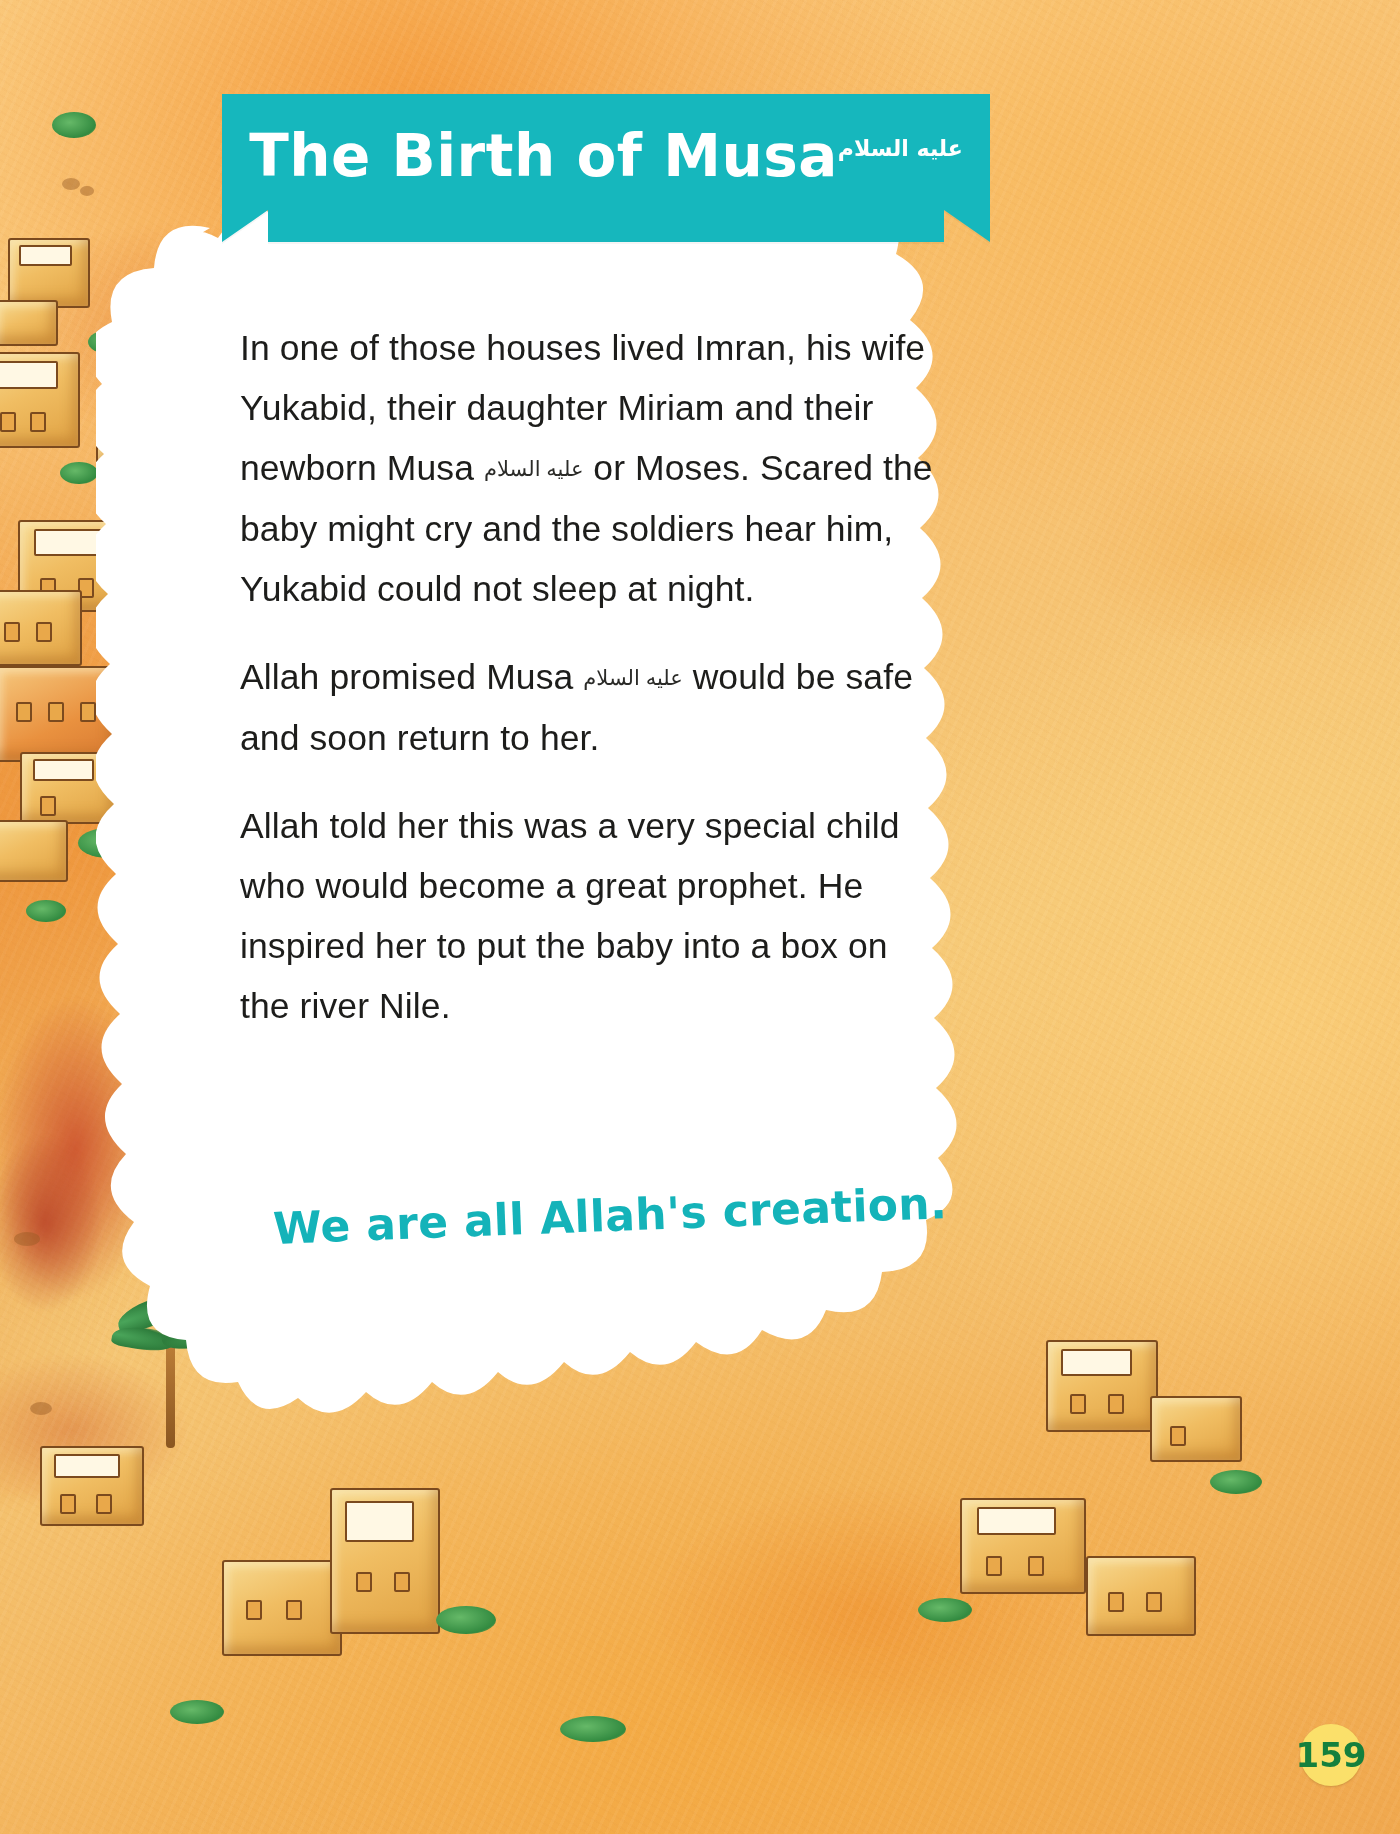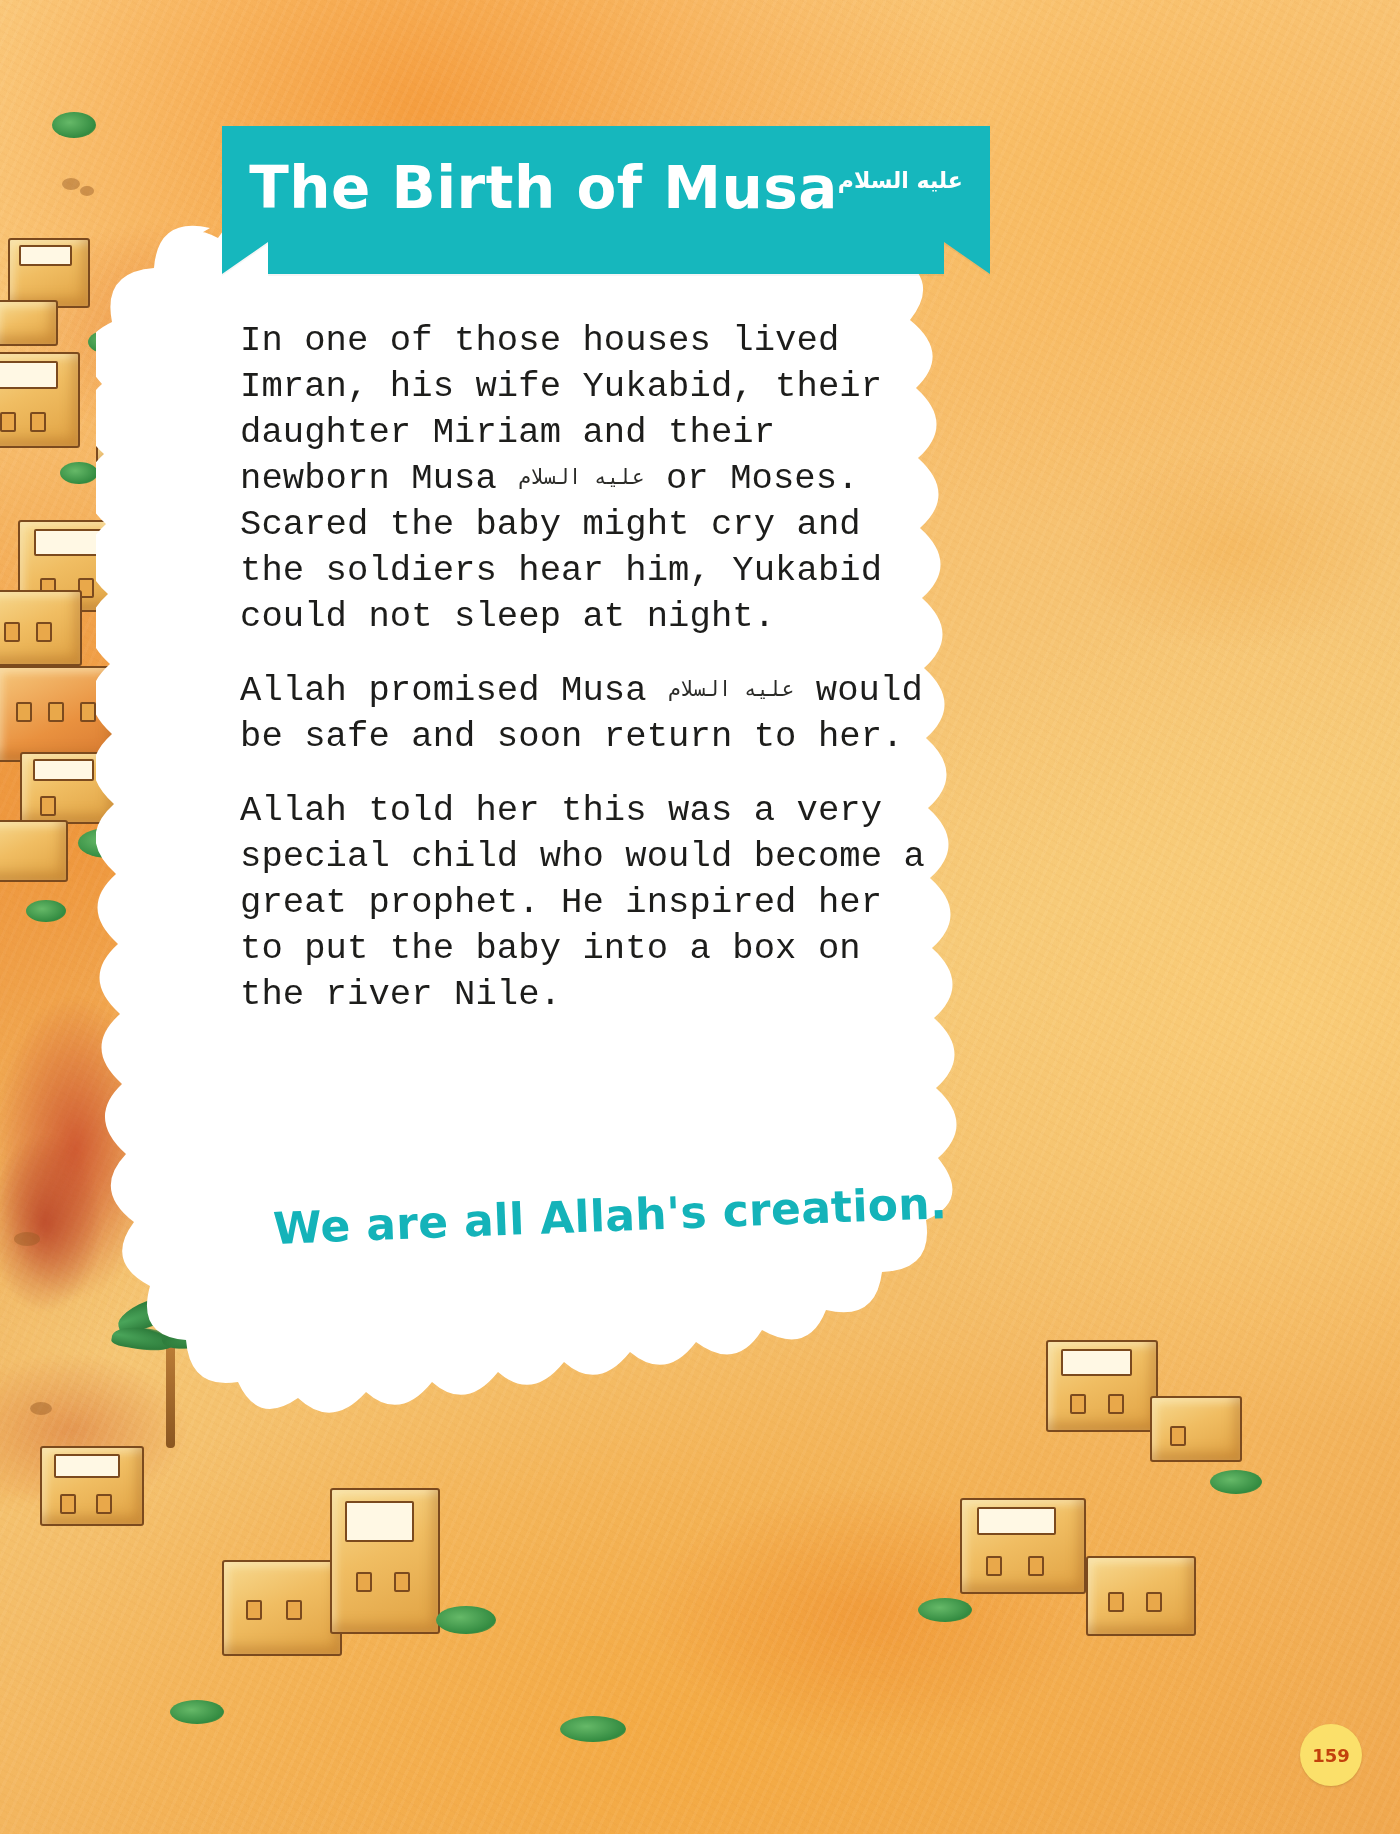--- a/index.html
+++ b/index.html
@@ -134,21 +134,20 @@
   }
   svg.blob { position: absolute; inset: 0; width: 100%; height: 100%; display: block; }
 
   
   .ribbon {
     position: absolute;
     left: 222px;
     top: 94px;
     width: 768px;
     height: 148px;
-    margin-top: 32px;
   }
   .ribbon svg { width: 100%; height: 100%; display: block; filter: drop-shadow(0 2px 0 rgba(0,0,0,0.04)); }
   .ribbon-title {
     position: absolute;
     left: 0; right: 0; top: 28px;
     text-align: center;
     color: #ffffff;
     font-family: "DejaVu Sans", sans-serif;
     font-size: 58px;
     font-weight: 700;
@@ -164,23 +163,23 @@
 
   
   .content {
     position: absolute;
     left: 240px;
     top: 318px;
     width: 716px;
   }
   .para {
     color: #1d1d1b;
-    font-family: Liberation Mono, monospace;
+    font-family: Liberation Sans, sans-serif;
     font-size: 35.5px;
-    line-height: 46px;
+    line-height: 60px;
     margin: 0 16px 28px 0;
     letter-spacing: .1px;
   }
   .hon-inline {
     font-size: 21px;
     vertical-align: 4px;
     color: #2b2b28;
   }
   .tagline {
     position: absolute;
@@ -197,26 +196,26 @@
   }
 
   
   .page-number {
     position: absolute;
     right: 38px;
     bottom: 48px;
     width: 62px; height: 62px;
     border-radius: 50%;
     background: #fbe06a;
-    color: #c2410c;
+    color: #15803d;
     display: flex;
     align-items: center;
     justify-content: center;
     font-family: "DejaVu Sans", sans-serif;
-    font-size: 18px;
+    font-size: 34px;
     font-weight: 600;
     box-shadow: 0 1px 2px rgba(120,80,20,.25);
   }
 </style>
 </head>
 <body>
 
 <div class="page">
 
   <div class="bg-base"></div>

